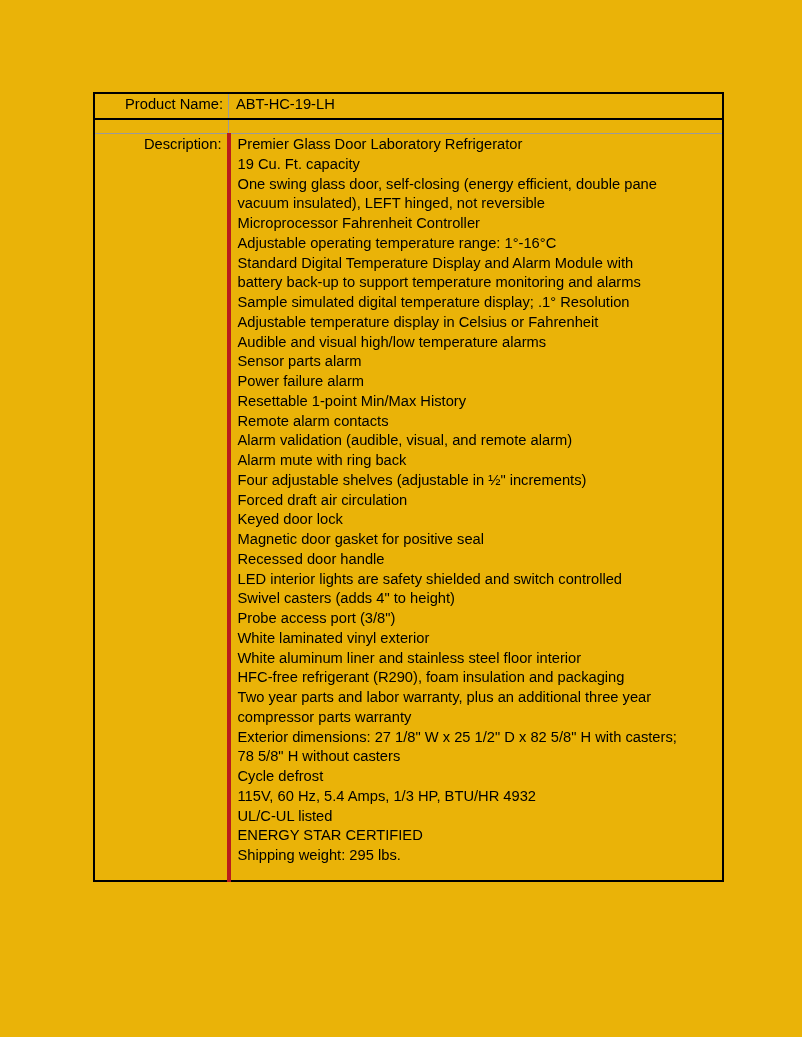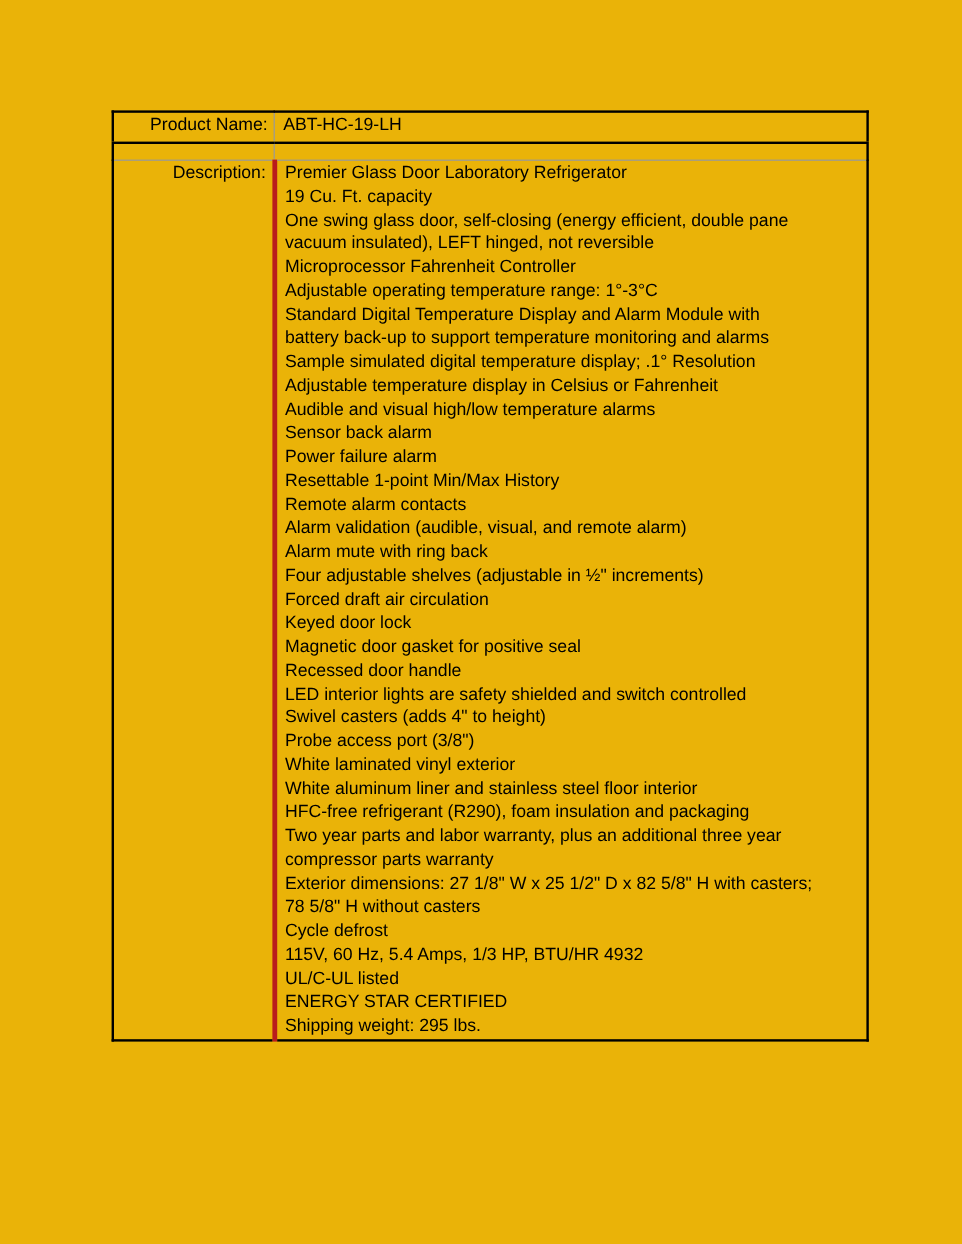--- a/index.html
+++ b/index.html
@@ -68,21 +68,21 @@
     border-right: 1px solid #9a9a9a;
   }
   
   .row-description .cell-label {
     text-align: right;
     padding: 1px 5px 0 0;
     border-right: 4px solid #b91c1c;
   }
   .row-description .cell-value {
     text-align: left;
-    padding: 1px 4px 0 7px;
+    padding: 1px 4px 14px 7px;
   }
   .desc-lines {
     margin: 0;
     padding: 0;
     list-style: none;
   }
   .desc-lines li {
     margin: 0;
     padding: 0;
     font-size: 14.7px;
@@ -106,27 +106,27 @@
       </tr>
       <tr class="row-description">
         <td class="col-label cell-label">Description:</td>
         <td class="col-value cell-value">
           <ul class="desc-lines">
               <li>Premier Glass Door Laboratory Refrigerator</li>
               <li>19 Cu. Ft. capacity</li>
               <li>One swing glass door, self-closing (energy efficient, double pane</li>
               <li>vacuum insulated), LEFT hinged, not reversible</li>
               <li>Microprocessor Fahrenheit Controller</li>
-              <li>Adjustable operating temperature range: 1°-3°C</li>
+              <li>Adjustable operating temperature range: 1°-16°C</li>
               <li>Standard Digital Temperature Display and Alarm Module with</li>
               <li>battery back-up to support temperature monitoring and alarms</li>
               <li>Sample simulated digital temperature display; .1° Resolution</li>
               <li>Adjustable temperature display in Celsius or Fahrenheit</li>
               <li>Audible and visual high/low temperature alarms</li>
-              <li>Sensor back alarm</li>
+              <li>Sensor parts alarm</li>
               <li>Power failure alarm</li>
               <li>Resettable 1-point Min/Max History</li>
               <li>Remote alarm contacts</li>
               <li>Alarm validation (audible, visual, and remote alarm)</li>
               <li>Alarm mute with ring back</li>
               <li>Four adjustable shelves (adjustable in ½" increments)</li>
               <li>Forced draft air circulation</li>
               <li>Keyed door lock</li>
               <li>Magnetic door gasket for positive seal</li>
               <li>Recessed door handle</li>

